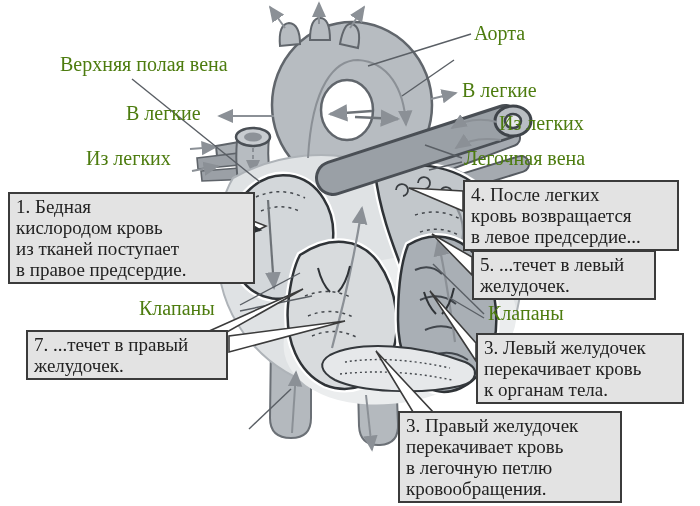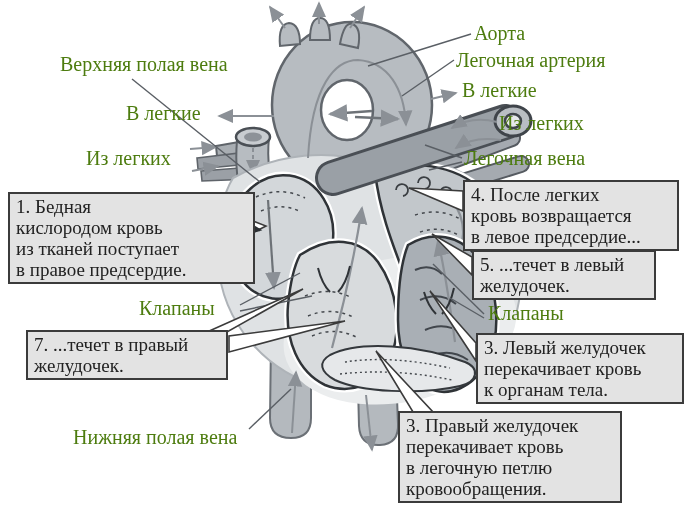--- a/index.html
+++ b/index.html
@@ -192,27 +192,25 @@
       <polygon points="476,343 476,361 430,291"></polygon>
       <polygon points="413,412 433,412 376,351"></polygon>
     </g>
     <line x1="236" y1="227" x2="260" y2="230" stroke="#2b2f33" stroke-width="2.6" marker-end="url(#ad)"></line>
   </svg>
 
   <div class="lbl" style="left:60px;top:54px">Верхняя полая вена</div>
   <div class="lbl" style="left:126px;top:103px">В легкие</div>
   <div class="lbl" style="left:86px;top:148px">Из легких</div>
   <div class="lbl" style="left:474px;top:23px">Аорта</div>
-  <div class="lbl" style="left:456px;top:50px">Легочная артерия</div>
   <div class="lbl" style="left:462px;top:80px">В легкие</div>
   <div class="lbl" style="left:499px;top:113px">Из легких</div>
   <div class="lbl" style="left:464px;top:148px">Легочная вена</div>
   <div class="lbl" style="left:139px;top:298px">Клапаны</div>
   <div class="lbl" style="left:488px;top:303px">Клапаны</div>
-  <div class="lbl" style="left:73px;top:427px">Нижняя полая вена</div>
 
   <div class="callout" style="left:8px;  top:192px;width:247px">1. Бедная
 кислородом кровь
 из тканей поступает
 в правое предсердие.</div>
   <div class="callout" style="left:26px; top:330px;width:202px">7. ...течет в правый
 желудочек.</div>
   <div class="callout" style="left:398px;top:411px;width:224px">3. Правый желудочек
 перекачивает кровь
 в легочную петлю

